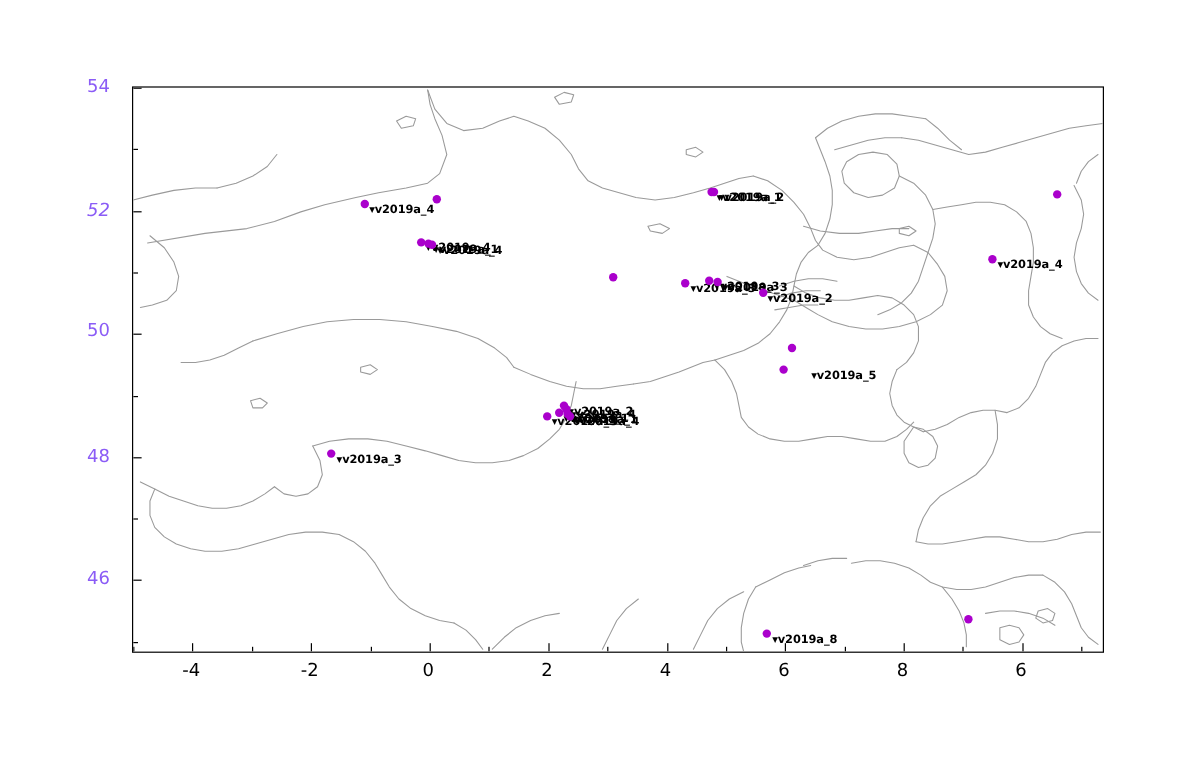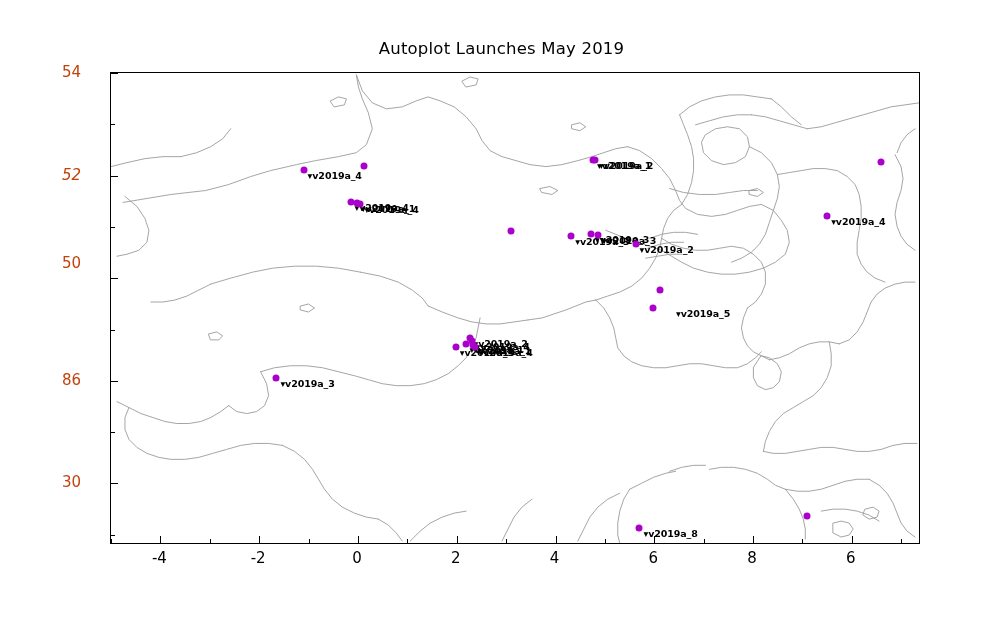--- a/index.html
+++ b/index.html
@@ -89,33 +89,32 @@
     position: absolute;
     font-size: 15px;
     color: #000000;
     transform: translateX(-50%);
     top: 549px;
     text-align: center;
   }
   .ticklabel-y {
     position: absolute;
     font-size: 15px;
-    color: #c2410c;
+    color: #8b5cf6;
     transform: translateY(-50%);
-    text-align: left;
+    text-align: center;
     width: 40px;
     left: 62px;
   }
 </style>
 </head>
 <body>
 
 <div id="figure">
 
-  <div id="plot-title">Autoplot Launches May 2019</div>
 
   <div id="axes">
 
     <svg id="map-svg" viewBox="0 0 810 472" preserveAspectRatio="none">
       <g fill="none" stroke="#9a9a9a" stroke-width="0.9" stroke-linejoin="round" stroke-linecap="round">
 
         <path d="M12 130 L60 122 L95 118 L118 112 L140 104 L160 98 L186 92 L205 88 L228 84
                  L246 80 L256 72 L262 56 L258 40 L252 26 L248 14 L246 2"></path>
         <path d="M246 2 L252 18 L262 30 L276 36 L292 34 L306 28 L318 24 L330 28 L344 34
                  L356 44 L366 56 L372 68 L380 78 L392 84 L406 88 L420 92 L436 94 L452 92
@@ -313,20 +312,20 @@
 
   <div id="ticklabels-layer">
       <div class="ticklabel-x" style="left: 159.39px;">-4</div>
       <div class="ticklabel-x" style="left: 258.171px;">-2</div>
       <div class="ticklabel-x" style="left: 356.951px;">0</div>
       <div class="ticklabel-x" style="left: 455.732px;">2</div>
       <div class="ticklabel-x" style="left: 554.512px;">4</div>
       <div class="ticklabel-x" style="left: 653.293px;">6</div>
       <div class="ticklabel-x" style="left: 752.073px;">8</div>
       <div class="ticklabel-x" style="left: 850.854px;">6</div>
-      <div class="ticklabel-y" style="top: 482.435px;">30</div>
-      <div class="ticklabel-y" style="top: 379.826px;">86</div>
-      <div class="ticklabel-y" style="top: 263px;">50</div>
+      <div class="ticklabel-y" style="top: 482.435px;">46</div>
+      <div class="ticklabel-y" style="top: 379.826px;">48</div>
+      <div class="ticklabel-y" style="top: 275px;">50</div>
       <div class="ticklabel-y" style="top: 174.609px; font-style: italic;">52</div>
       <div class="ticklabel-y" style="top: 72px;">54</div>
     </div>
 
 </div>
 
 </body></html>

